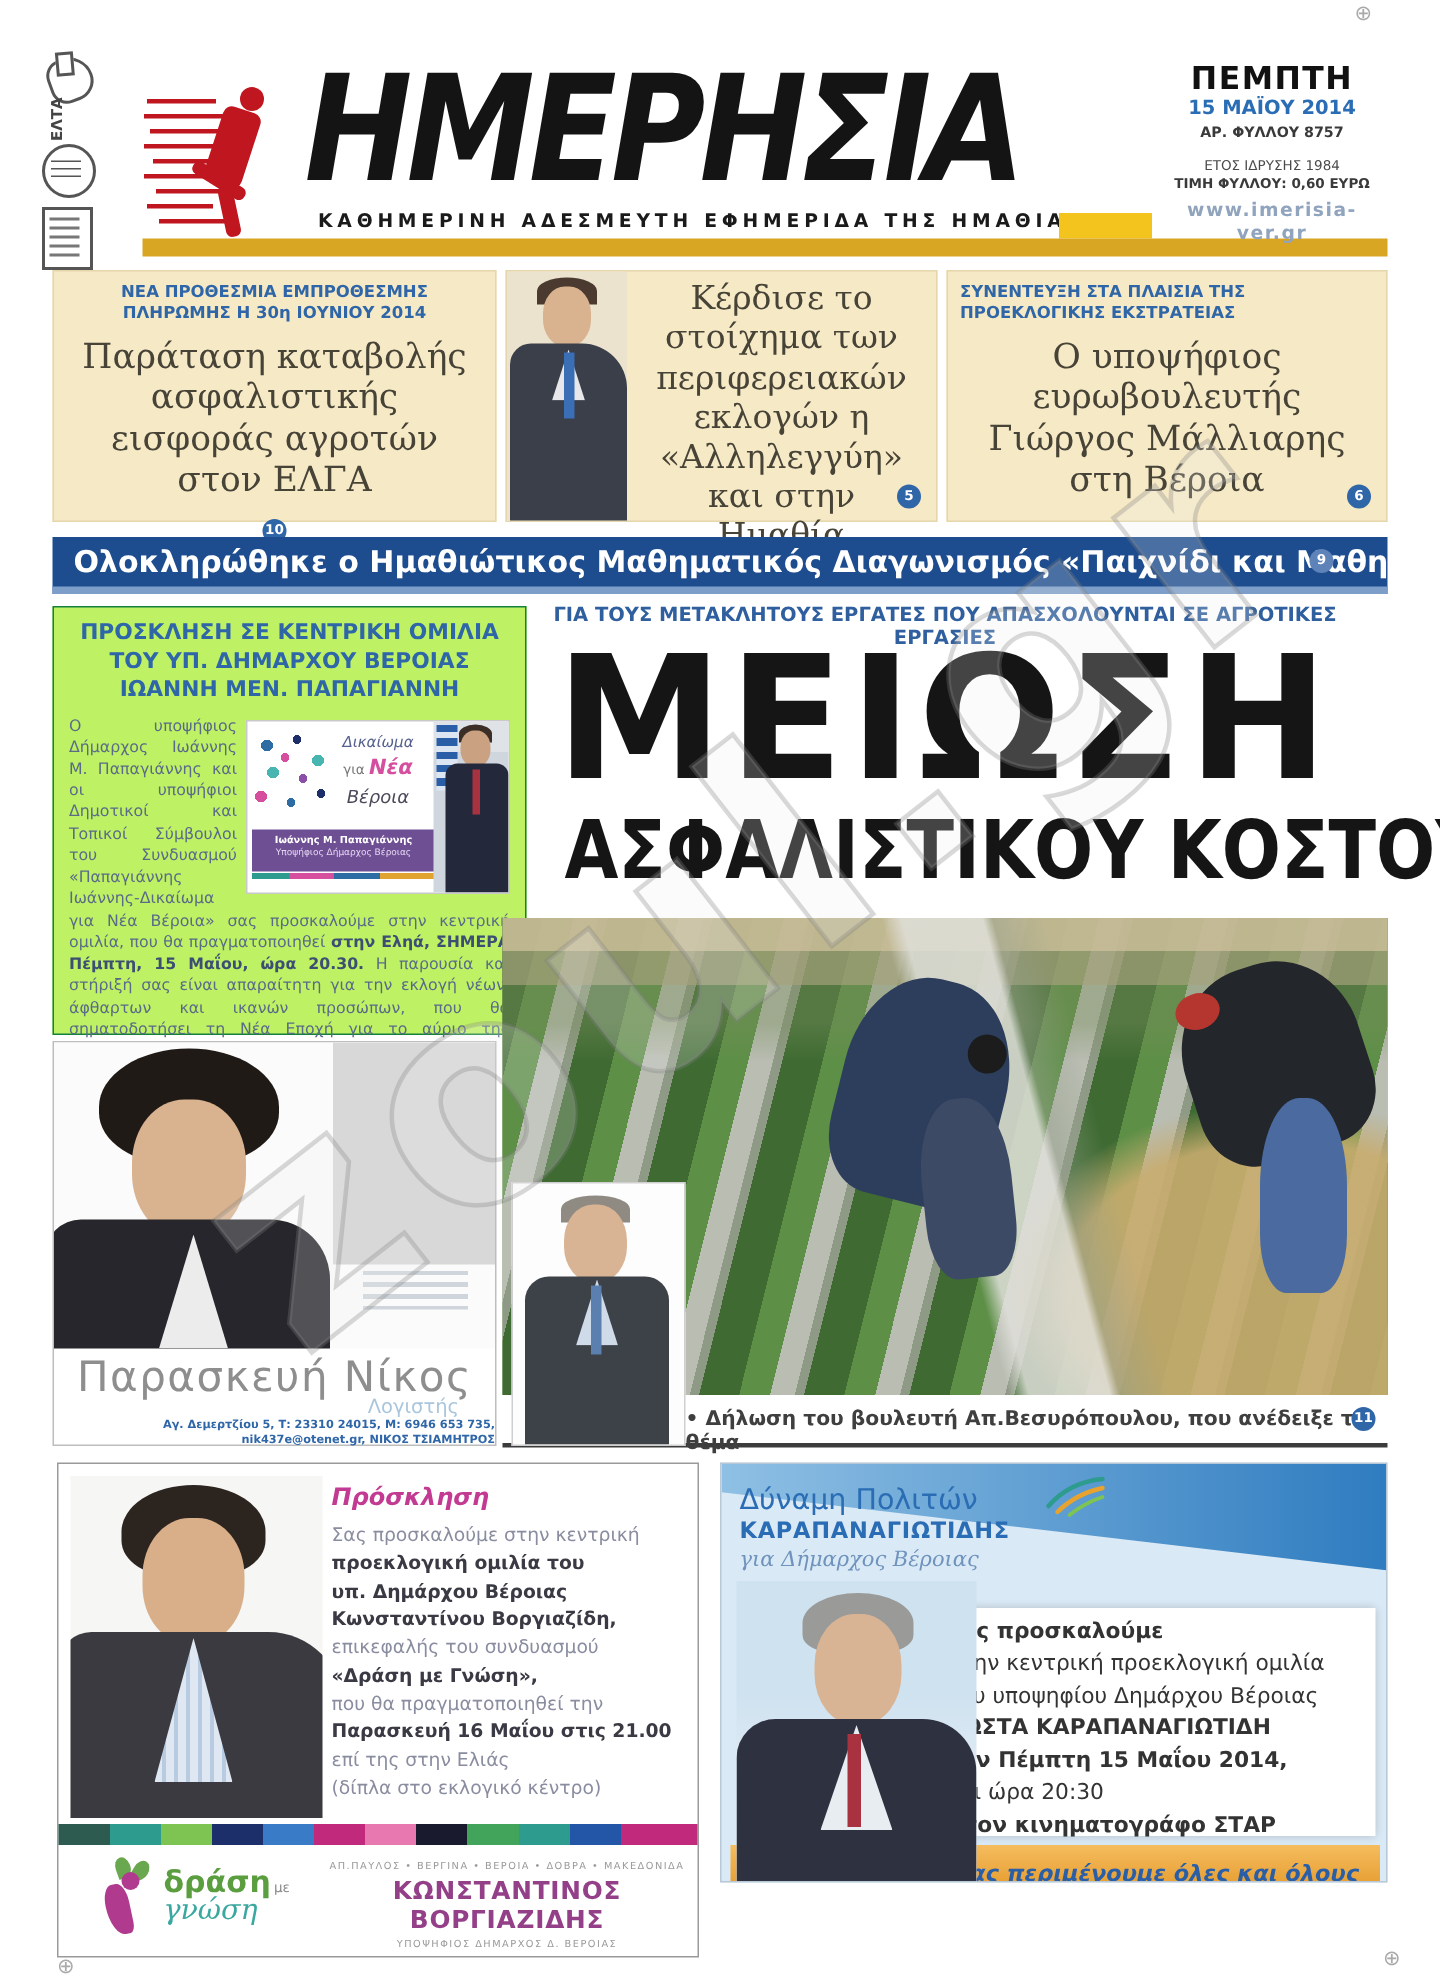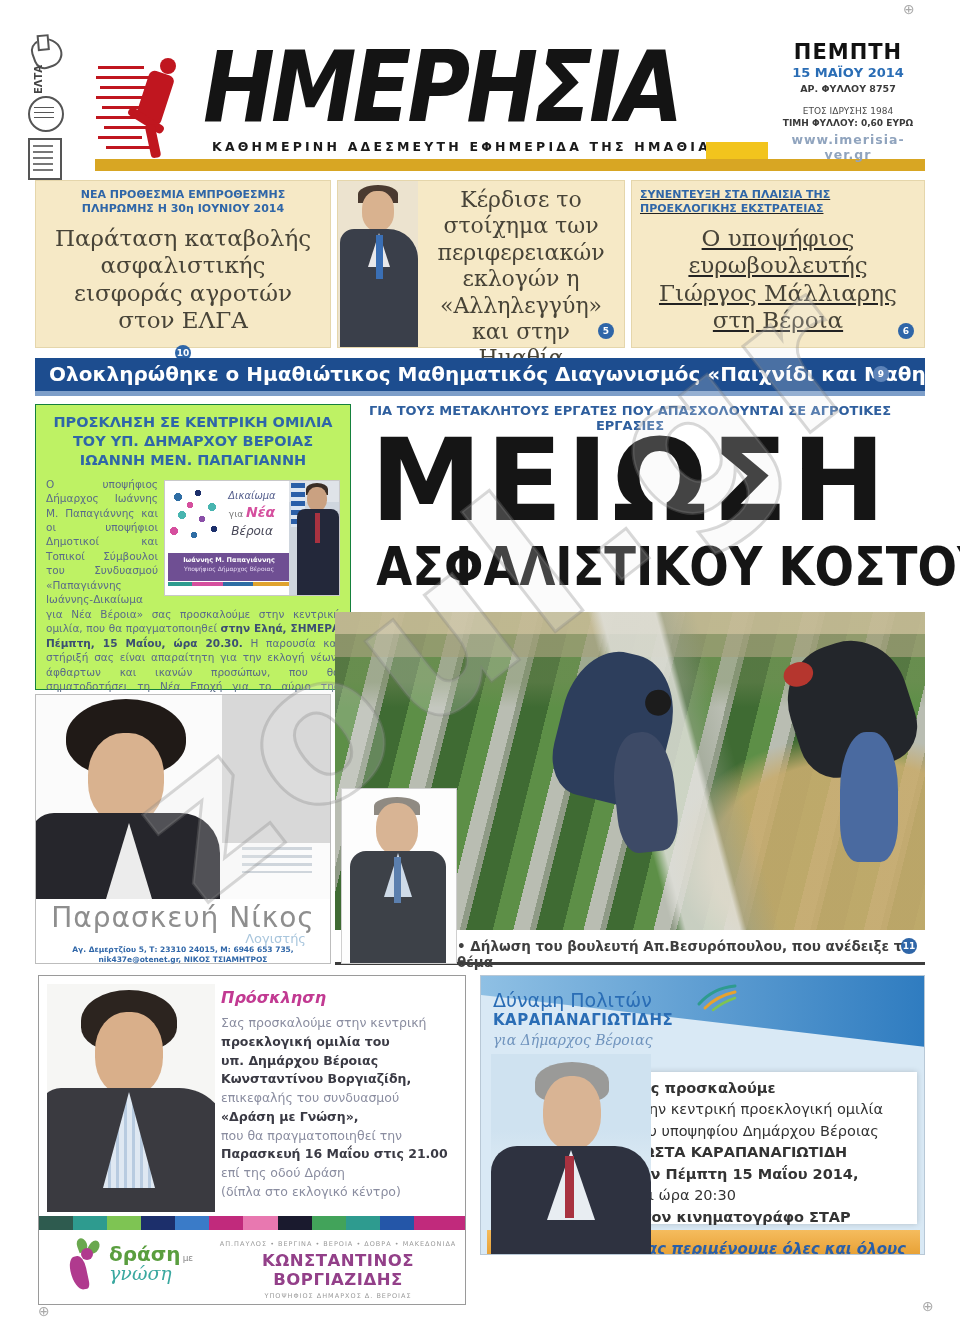--- a/index.html
+++ b/index.html
@@ -98,21 +98,21 @@
   .acct-photo{position:absolute;left:0;top:0;width:294px;height:204px;background:#fbfbfb;overflow:hidden;}
   .acct-gray{position:absolute;right:0;top:0;width:108px;height:148px;background:#d8d8d8;}
   .acct-hair{position:absolute;left:30px;top:4px;width:120px;height:78px;background:#201a17;border-radius:50% 50% 45% 45%;}
   .acct-face{position:absolute;left:52px;top:38px;width:76px;height:92px;background:#d9b28f;border-radius:46%;}
   .acct-suit{position:absolute;left:-6px;top:118px;width:190px;height:90px;background:#26262c;border-radius:24px 40px 0 0;}
   .acct-shirt{position:absolute;left:70px;top:128px;width:46px;height:76px;background:#ececec;clip-path:polygon(50% 0,100% 100%,0 100%);}
   .acct-logo-lines{position:absolute;right:18px;top:152px;width:70px;height:26px;
       background:repeating-linear-gradient(180deg,#c4ccd4 0 3px,transparent 3px 8px);opacity:.8;}
   .acct-name{position:absolute;left:0;top:206px;width:100%;text-align:center;font-size:28px;color:#8e8e8e;letter-spacing:1px;}
   .acct-title{position:absolute;right:24px;top:236px;font-size:13px;color:#a9c6dd;}
-  .acct-contact{position:absolute;left:0;top:250px;width:100%;text-align:center;font-size:7.5px;font-weight:bold;color:#2f66a8;line-height:1.35;}
+  .acct-contact{position:absolute;left:0;top:250px;width:100%;text-align:right;font-size:7.5px;font-weight:bold;color:#2f66a8;line-height:1.35;}
 
   
   .mainphoto{position:absolute;left:335px;top:612px;width:590px;height:318px;overflow:hidden;background-color:#6f8f4f;
       background-image:
         linear-gradient(75deg,rgba(0,0,0,0) 50%,rgba(224,224,218,.85) 52% 60%,rgba(150,160,140,.5) 61%,rgba(0,0,0,0) 66%),
         linear-gradient(180deg,rgba(196,186,148,.95) 0 7%,rgba(158,158,118,.8) 7% 14%,rgba(120,140,90,.4) 14% 22%,rgba(0,0,0,0) 30%),
         radial-gradient(260px 180px at 88% 78%,rgba(200,172,110,.9) 0 55%,rgba(0,0,0,0) 70%),
         repeating-linear-gradient(104deg,#3f6b33 0 26px,#5d8f47 26px 46px,#b9bdb2 46px 62px,#8f9a86 62px 68px);}
   .fig{position:absolute;border-radius:45% 45% 30% 30%;}
   .fig .fhead{position:absolute;border-radius:50%;}
@@ -235,21 +235,21 @@
       <div class="abs" style="left:20px;top:4px;width:40px;height:18px;background:#4a3a30;border-radius:50% 50% 0 0;"></div>
       <div class="abs" style="left:24px;top:10px;width:32px;height:40px;background:#d9b28f;border-radius:45%;"></div>
       <div class="abs" style="left:2px;top:48px;width:78px;height:118px;background:#3a3f4a;border-radius:14px 30px 0 0;"></div>
       <div class="abs" style="left:30px;top:52px;width:22px;height:34px;background:#e8e8ea;clip-path:polygon(50% 0,100% 100%,0 100%);"></div>
       <div class="abs" style="left:38px;top:54px;width:7px;height:44px;background:#3a6fb5;"></div>
     </div>
     <div class="story-head serif" style="margin-left:80px;font-size:22px;padding-top:6px;">Κέρδισε το στοίχημα των περιφερειακών εκλογών η «Αλληλεγγύη» και στην Ημαθία</div>
     <span class="pagebadge abs" style="right:10px;bottom:8px;">5</span>
   </div>
 
-  <div class="storybox" style="left:631px;width:294px;text-decoration:underline;">
+  <div class="storybox" style="left:631px;width:294px;">
     <div class="story-kicker">ΣΥΝΕΝΤΕΥΞΗ ΣΤΑ ΠΛΑΙΣΙΑ ΤΗΣ ΠΡΟΕΚΛΟΓΙΚΗΣ ΕΚΣΤΡΑΤΕΙΑΣ</div>
     <div class="story-head serif">Ο υποψήφιος ευρωβουλευτής Γιώργος Μάλλιαρης στη Βέροια</div>
     <span class="pagebadge abs" style="right:10px;bottom:8px;">6</span>
   </div>
 
   <div class="banner">
     <div class="banner-text">Ολοκληρώθηκε ο Ημαθιώτικος  Μαθηματικός Διαγωνισμός  «Παιχνίδι και Μαθηματικά»</div>
     <span class="pagebadge">9</span>
   </div>
 
@@ -333,21 +333,21 @@
     <div class="vorg-text">
       <div class="vorg-title">Πρόσκληση</div>
       <div class="vline">Σας προσκαλούμε στην κεντρική</div>
       <div class="vline b">προεκλογική ομιλία του</div>
       <div class="vline b">υπ. Δημάρχου Βέροιας</div>
       <div class="vline b">Κωνσταντίνου Βοργιαζίδη,</div>
       <div class="vline">επικεφαλής του συνδυασμού</div>
       <div class="vline b">«Δράση με Γνώση»,</div>
       <div class="vline">που θα πραγματοποιηθεί την</div>
       <div class="vline b">Παρασκευή 16 Μαΐου  στις 21.00</div>
-      <div class="vline">επί της οδού Δράση</div>
+      <div class="vline">επί της στην Ελιάς</div>
       <div class="vline">(δίπλα στο εκλογικό κέντρο)</div>
     </div>
     <div class="mosaic"></div>
     <div class="vorg-footer">
       <div class="drasi-fig">
         <div class="leaf" style="left:16px;top:-2px;transform:rotate(-20deg);"></div>
         <div class="leaf" style="left:28px;top:0px;transform:rotate(30deg);"></div>
         <div class="bodyp"></div>
           <div class="headp"></div>
       </div>

